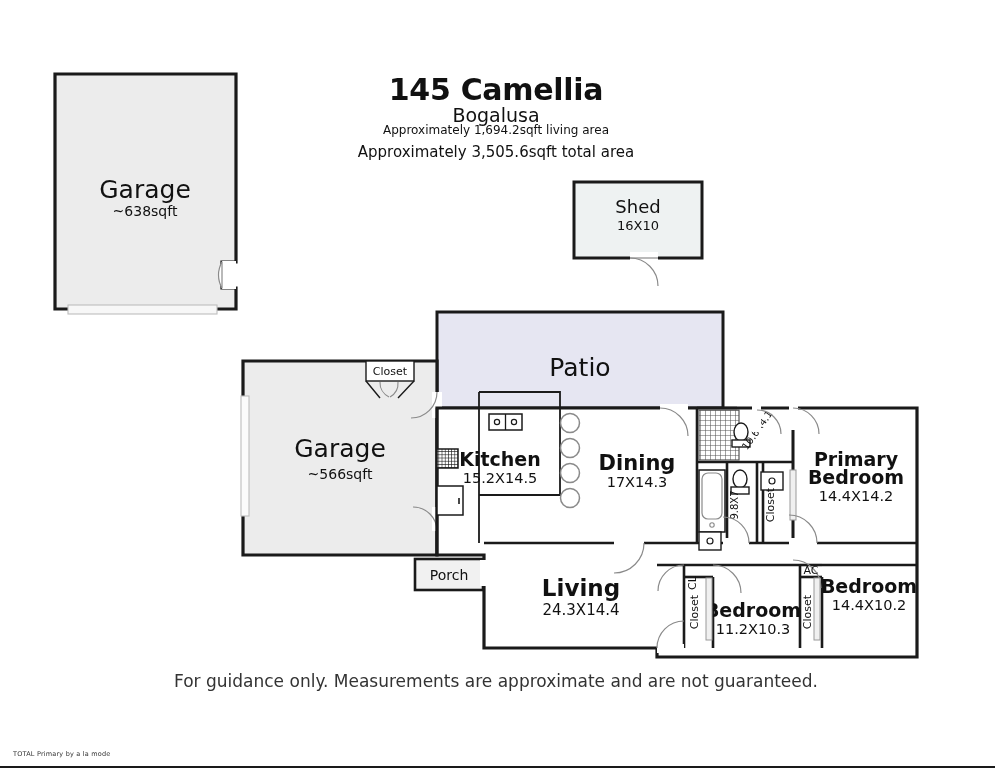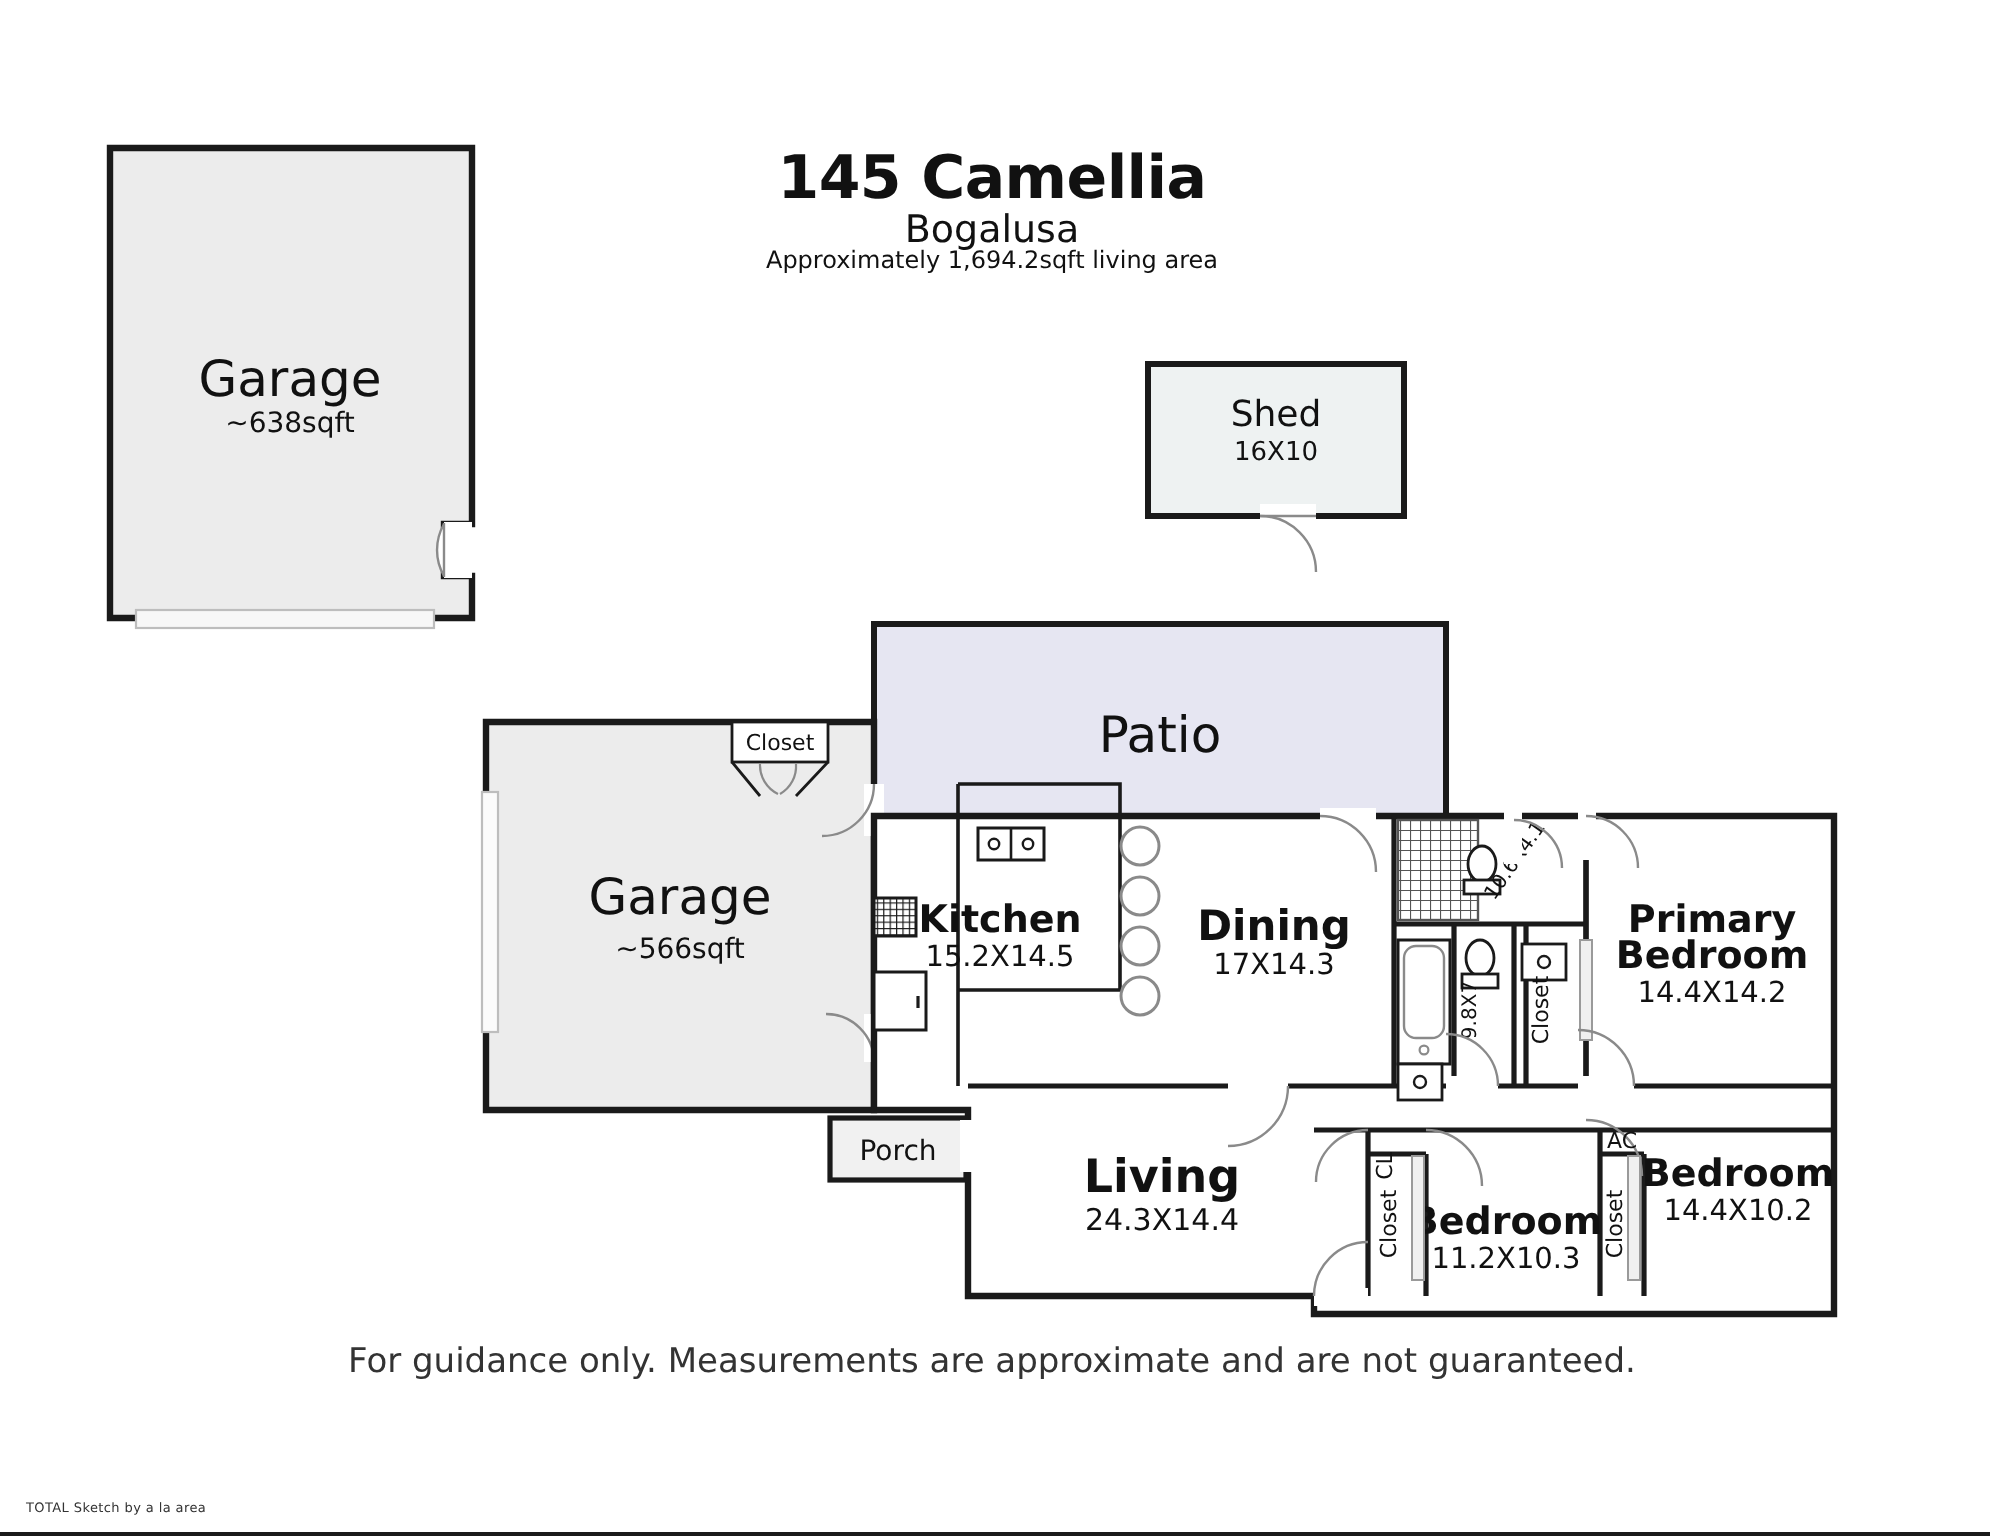--- a/index.html
+++ b/index.html
@@ -31,20 +31,21 @@
   .tinier{font-size:10px;text-anchor:middle;}
 </style>
 </head>
 <body>
 
 <div id="sheet">
 
   <div class="hdr" id="title">145 Camellia</div>
   <div class="hdr" id="city">Bogalusa</div>
   <div class="hdr" id="living-area">Approximately 1,694.2sqft living area</div>
+  <div class="hdr" id="total-area">Approximately 3,505.6sqft total area</div>
 
   <svg id="plan" viewBox="0 0 995 768">
     <defs>
       <pattern id="hatchGrid" width="5" height="5" patternUnits="userSpaceOnUse">
         <rect width="5" height="5" fill="#ffffff"></rect>
         <path d="M0 0 L0 5 M0 0 L5 0" stroke="#555" stroke-width="1.1"></path>
       </pattern>
       <pattern id="burnerGrid" width="3.2" height="3.2" patternUnits="userSpaceOnUse">
         <rect width="3.2" height="3.2" fill="#ffffff"></rect>
         <path d="M0 0 L0 3.2 M0 0 L3.2 0" stroke="#1a1a1a" stroke-width="1.2"></path>
@@ -252,16 +253,16 @@
       <text class="rm-name" x="869" y="593">Bedroom</text>
       <text class="rm-dim" x="869" y="610">14.4X10.2</text>
       <text class="tiny" x="811" y="612" transform="rotate(-90 811 612)">Closet</text>
       <rect x="814" y="578" width="6" height="62" fill="#f0f0f0" stroke="#9a9a9a" stroke-width="1"></rect>
       <text class="tiny" x="811" y="574">AC</text>
     </g>
 
   </svg>
 
   <div class="hdr" id="footer-note">For guidance only. Measurements are approximate and are not guaranteed.</div>
-  <div id="watermark">TOTAL Sketch by a la area</div>
+  <div id="watermark">TOTAL Primary by a la mode</div>
   <div id="baseline"></div>
 
 </div>
 
 </body></html>

